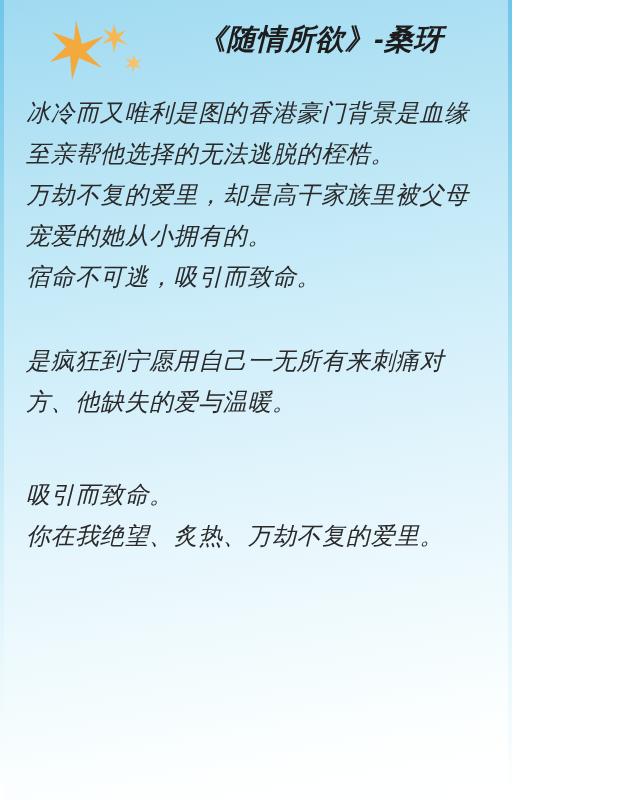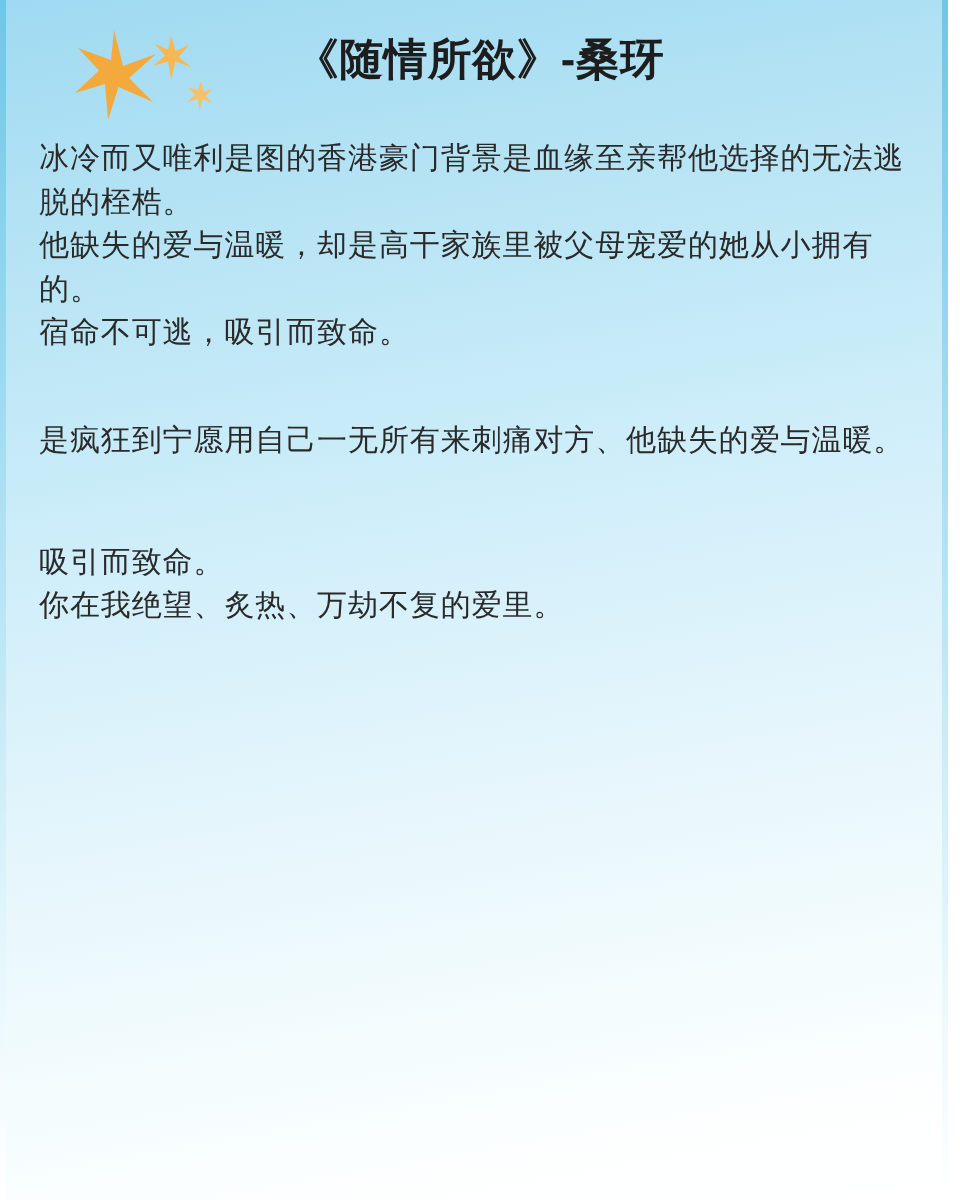--- a/index.html
+++ b/index.html
@@ -8,25 +8,26 @@
   }
   body {
     width: 640px;
     height: 800px;
     font-family: "Liberation Sans", sans-serif;
     background: #ffffff;
     overflow: hidden;
   }
   .page {
     position: relative;
-    width: 632px;
+    width: 512px;
     height: 800px;
     box-sizing: border-box;
     background: linear-gradient(170deg, #9fdaf2 0%, #b5e3f4 18%, #cfeefa 42%, #e4f5fc 62%, #f1fbfd 78%, #fdffff 92%, #ffffff 100%);
     overflow: hidden;
+    font-style: italic;
   }
   .edge-left {
     position: absolute;
     left: 0; top: 0;
     width: 4px; height: 100%;
     background: linear-gradient(180deg, #6fc6e8 0%, #a9dff2 40%, #e6f7fc 80%, #ffffff 100%);
   }
   .edge-right {
     position: absolute;
     right: 0; top: 0;
@@ -52,22 +53,22 @@
     text-align: center;
     font-size: 29px;
     font-weight: bold;
     color: #1d1d1d;
     letter-spacing: 0.5px;
   }
   .body-text {
     padding: 0 26px 0 26px;
   }
   .line {
-    font-size: 20px;
-    line-height: 29px;
+    font-size: 24px;
+    line-height: 41px;
     color: #2a2a2a;
     letter-spacing: 0.6px;
     white-space: pre-wrap;
     word-break: break-all;
   }
   .spacer {
     height: 43px;
   }
   .spacer-big {
     height: 52px;
@@ -92,21 +93,21 @@
         <g fill="#f7c06a">
           <path d="M88 40 L90 47 L96 45 L91 50 L96 55 L89 52 L87 60 L86 52 L79 54 L84 49 L79 44 L86 46 Z"></path>
         </g>
       </svg>
     </div>
     <div class="title">《随情所欲》-桑玡</div>
   </div>
 
   <div class="body-text">
     <div class="line">冰冷而又唯利是图的香港豪门背景是血缘至亲帮他选择的无法逃脱的桎梏。</div>
-    <div class="line">他缺失的爱与温暖，却是高干家族里被父母宠爱的她从小拥有的。</div>
+    <div class="line">万劫不复的爱里，却是高干家族里被父母宠爱的她从小拥有的。</div>
     <div class="line">宿命不可逃，吸引而致命。</div>
     <div class="spacer"></div>
     <div class="line">是疯狂到宁愿用自己一无所有来刺痛对方、他缺失的爱与温暖。</div>
     <div class="spacer-big"></div>
     <div class="line">吸引而致命。</div>
     <div class="line">你在我绝望、炙热、万劫不复的爱里。</div>
   </div>
 </div>
 
 </body></html>

